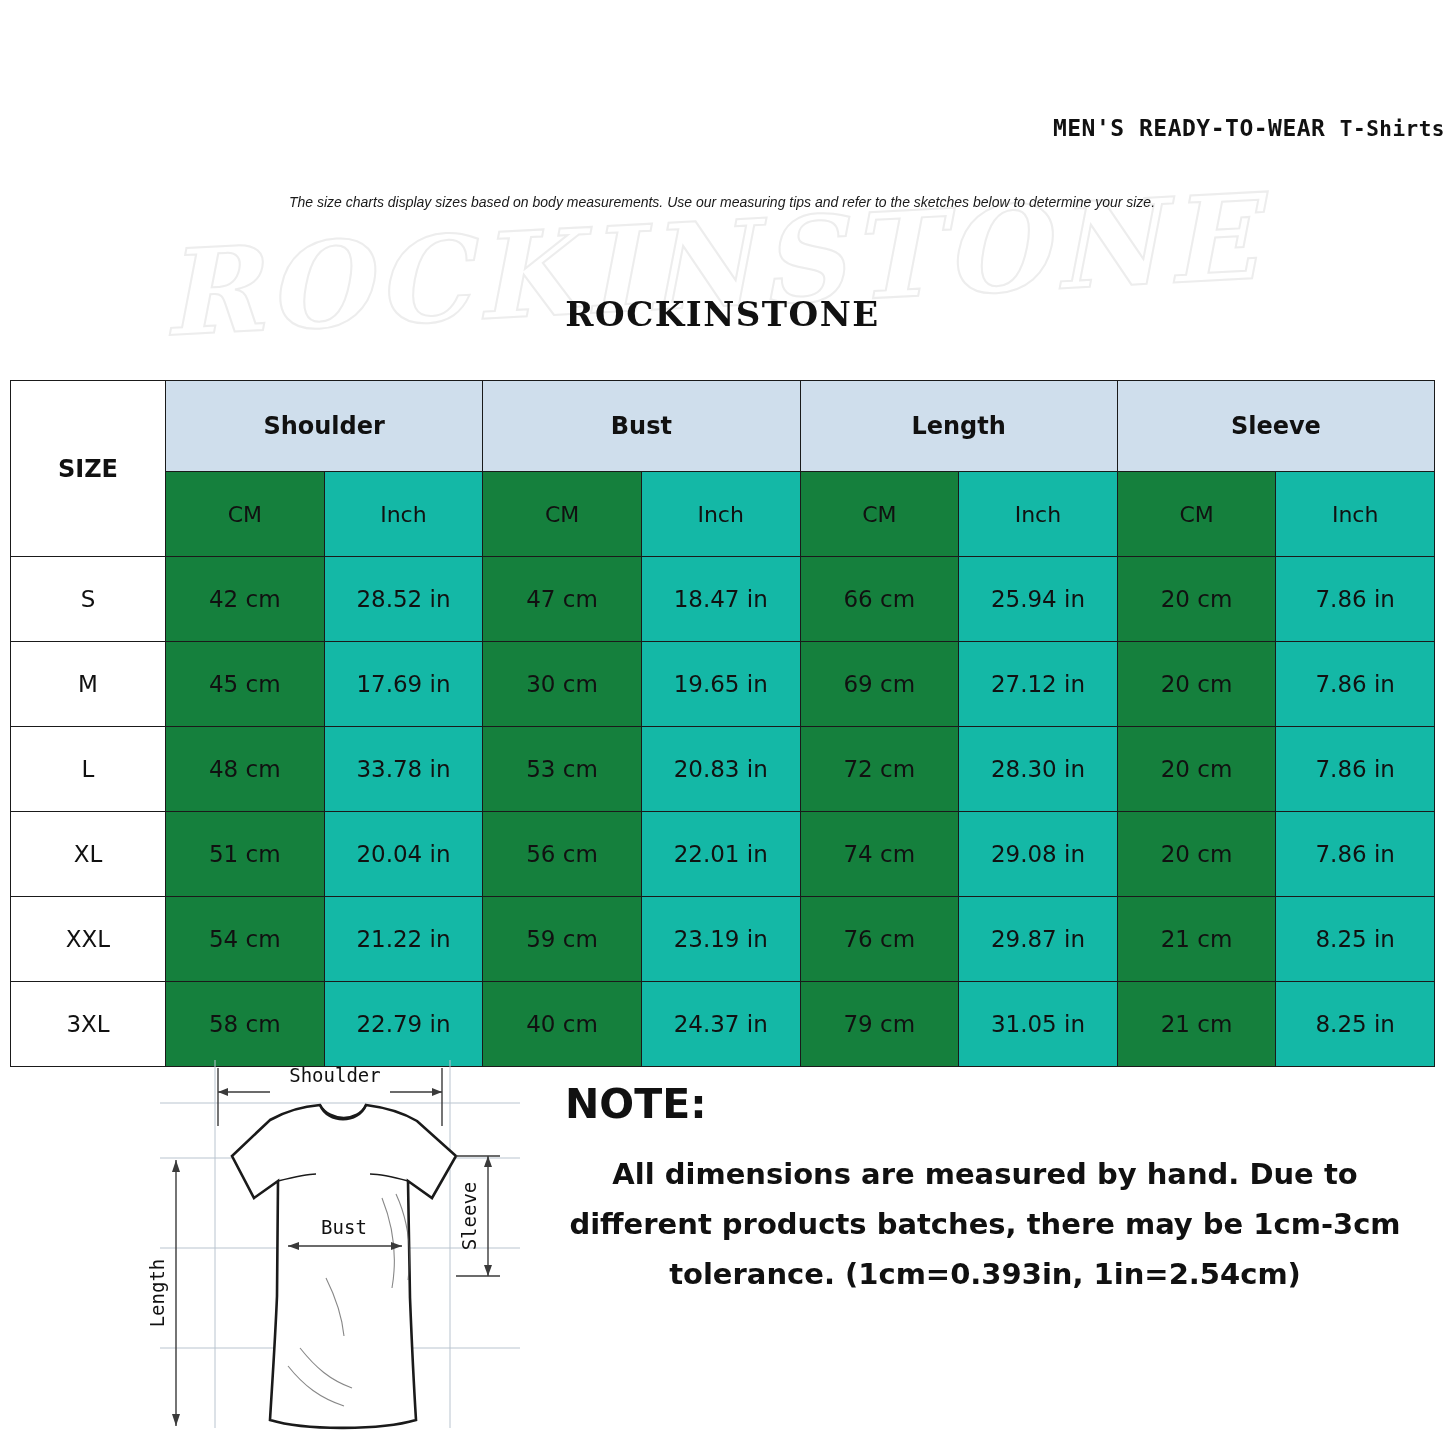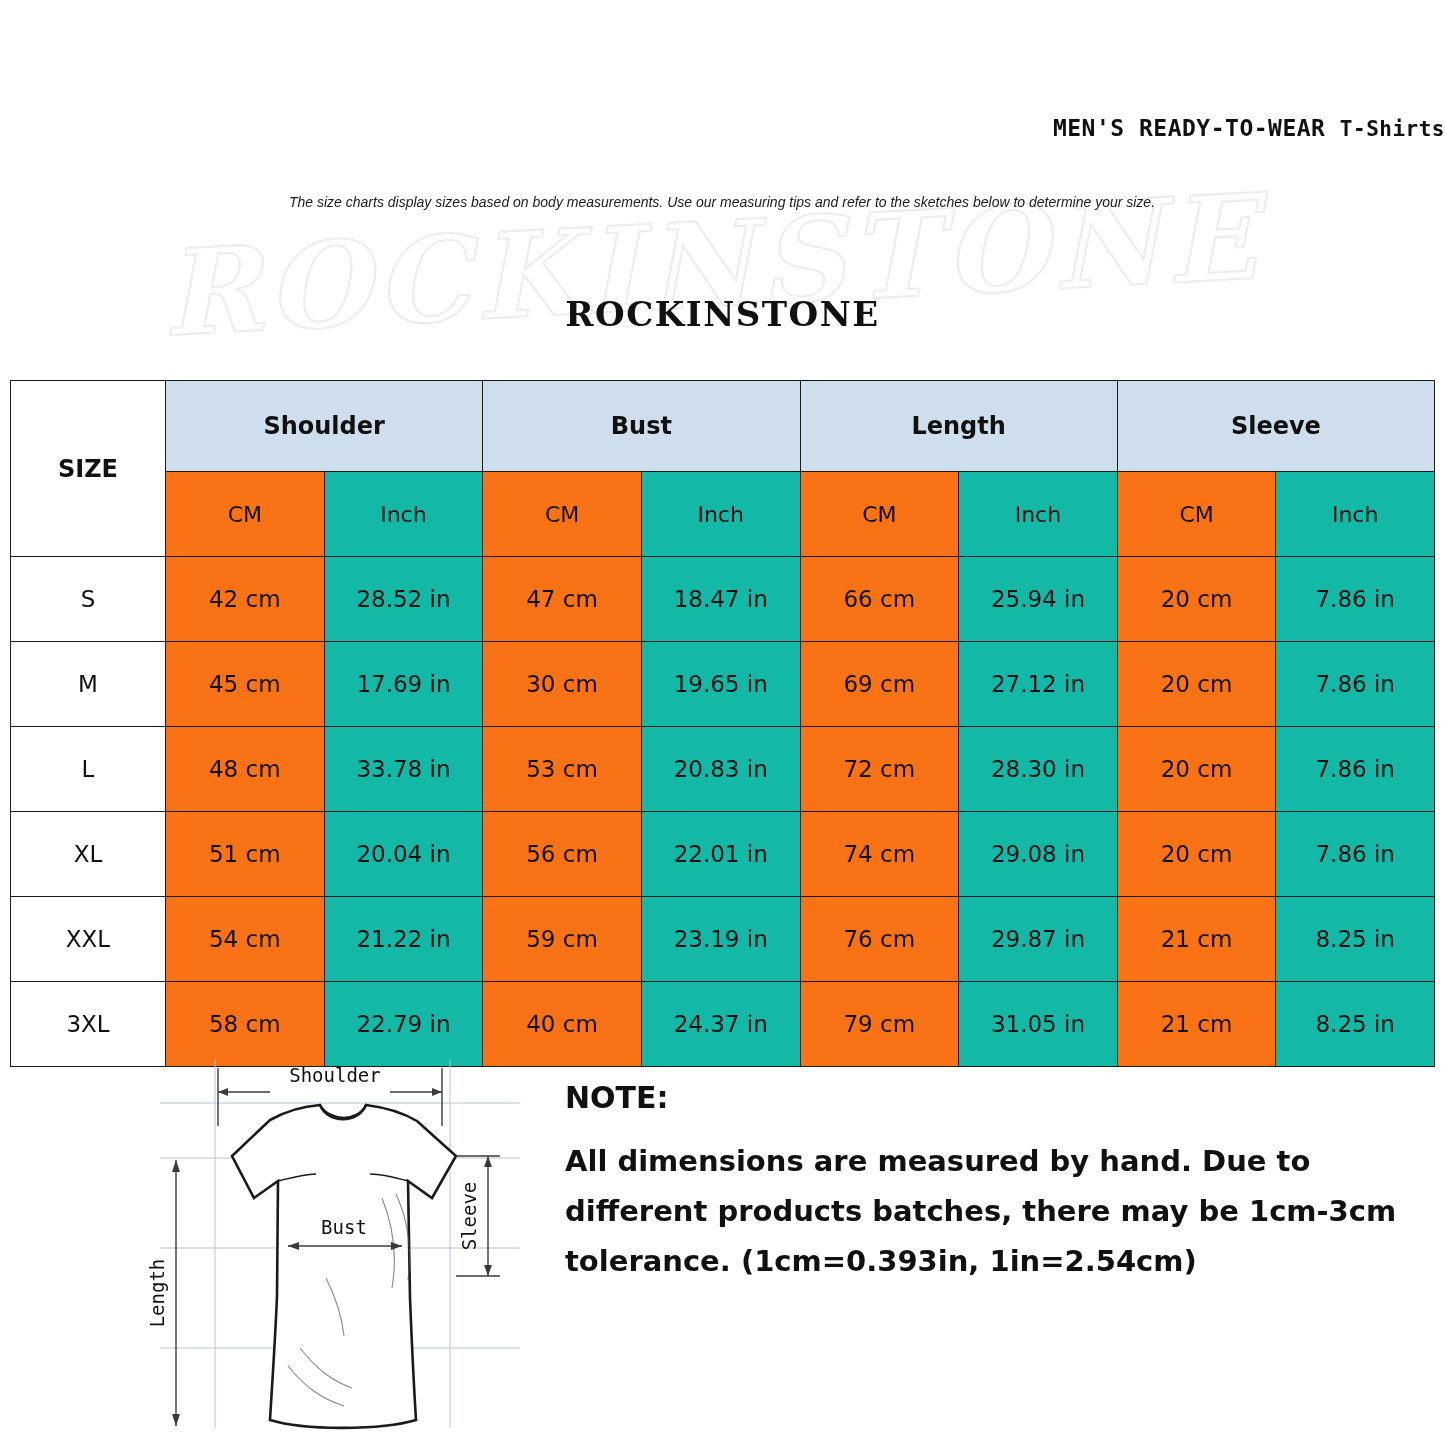--- a/index.html
+++ b/index.html
@@ -127,21 +127,21 @@
   .size-table .col-size {
     width: 152px;
     background: #ffffff;
   }
   .size-table .unit-row td {
     height: 82px;
     font-size: 22px;
     font-weight: normal;
   }
   .size-table .tint {
-    background: #f97316;
+    background: #15803d;
   }
   .size-table .plain {
     background: #14b8a6;
   }
   .size-table .data-row td {
     height: 82px;
     font-size: 23px;
   }
   .size-table .sizecell {
     font-size: 23px;
@@ -159,31 +159,32 @@
   }
   .note {
     position: absolute;
     left: 565px;
     top: 1080px;
     width: 840px;
     z-index: 2;
   }
   .note-title {
     font-family: "DejaVu Sans", sans-serif;
-    font-size: 30px;
+    font-size: 41px;
     font-weight: bold;
     color: #111;
     margin-bottom: 22px;
   }
   .note-body {
     font-family: "DejaVu Sans", sans-serif;
     font-size: 29px;
     font-weight: bold;
     line-height: 1.72;
     color: #111;
+    text-align: center;
   }
 </style>
 </head>
 <body>
 
 <div class="page">
 
   <div class="watermark">ROCKINSTONE</div>
 
 

